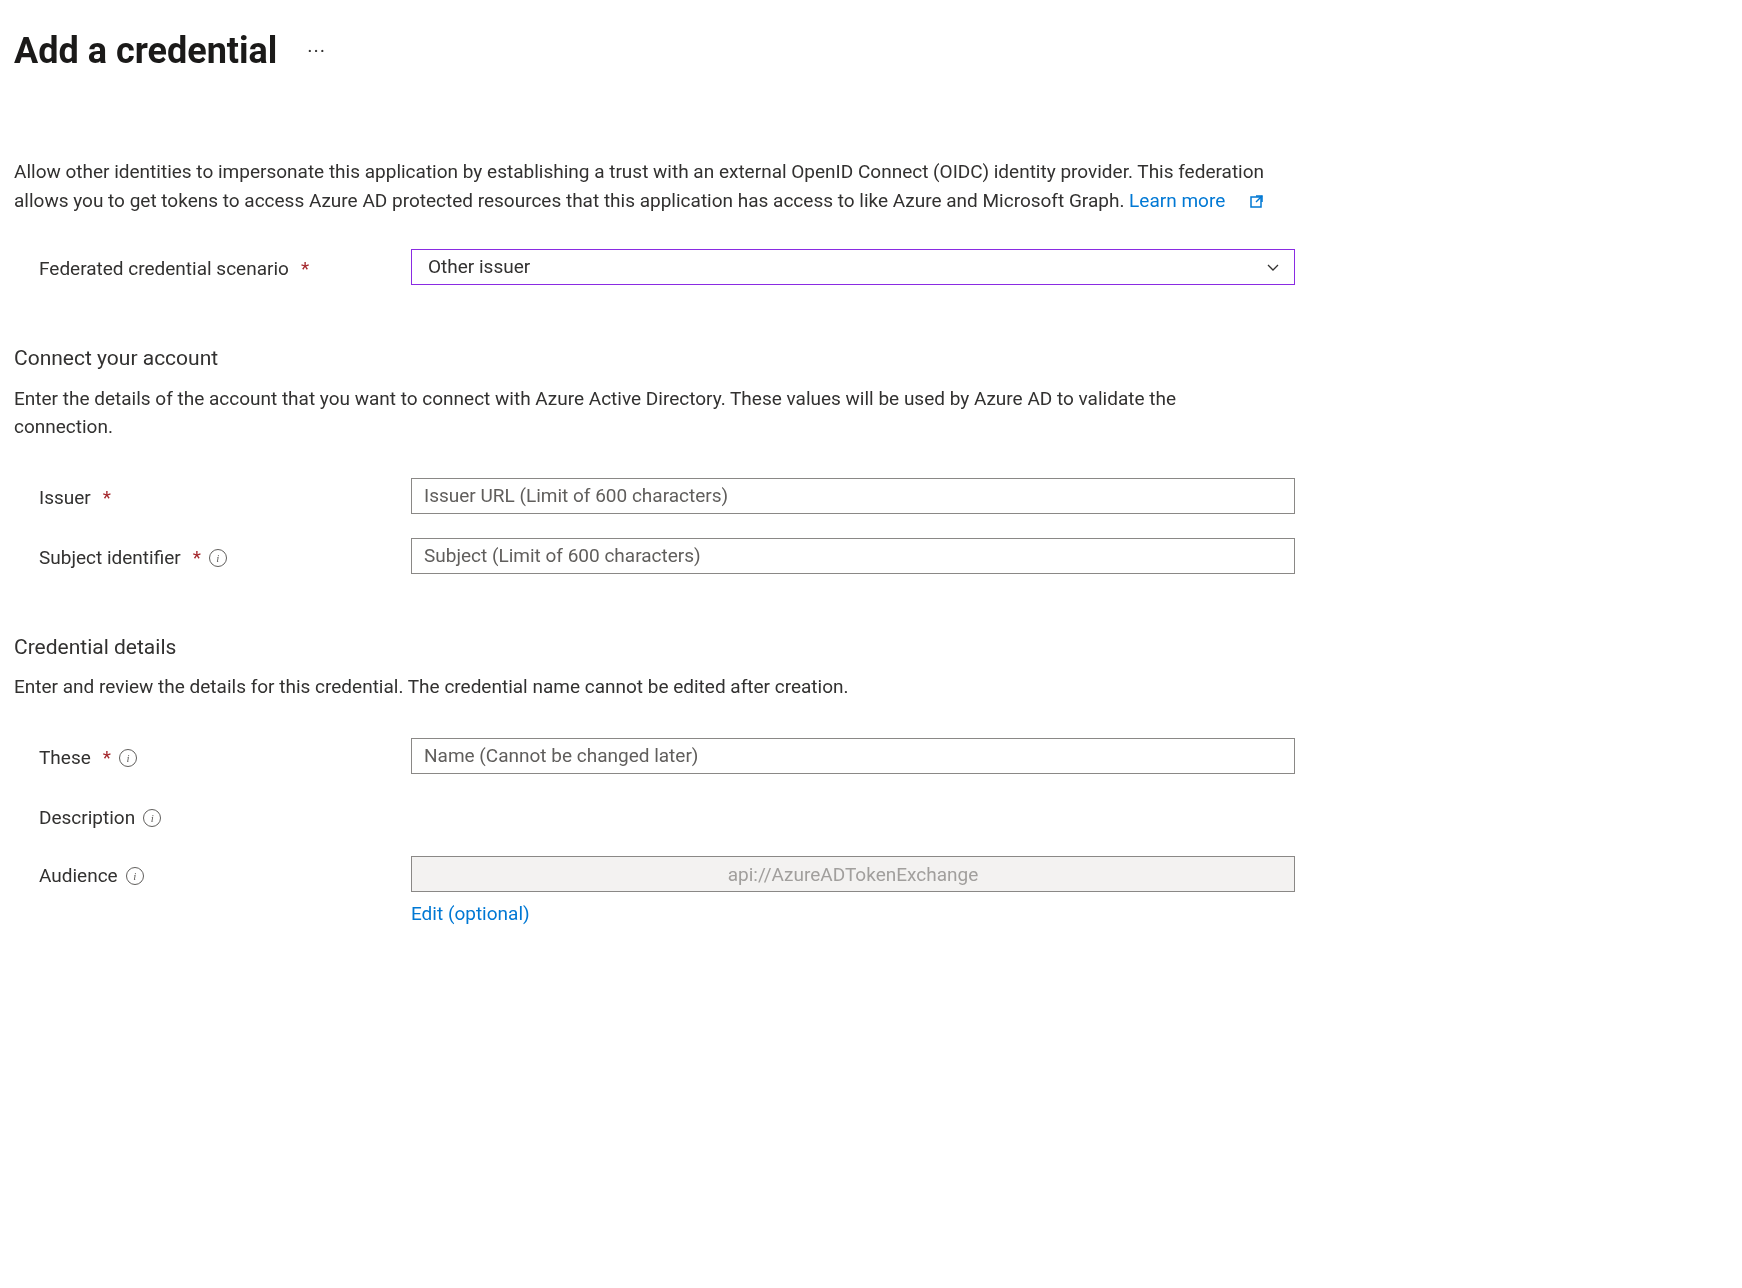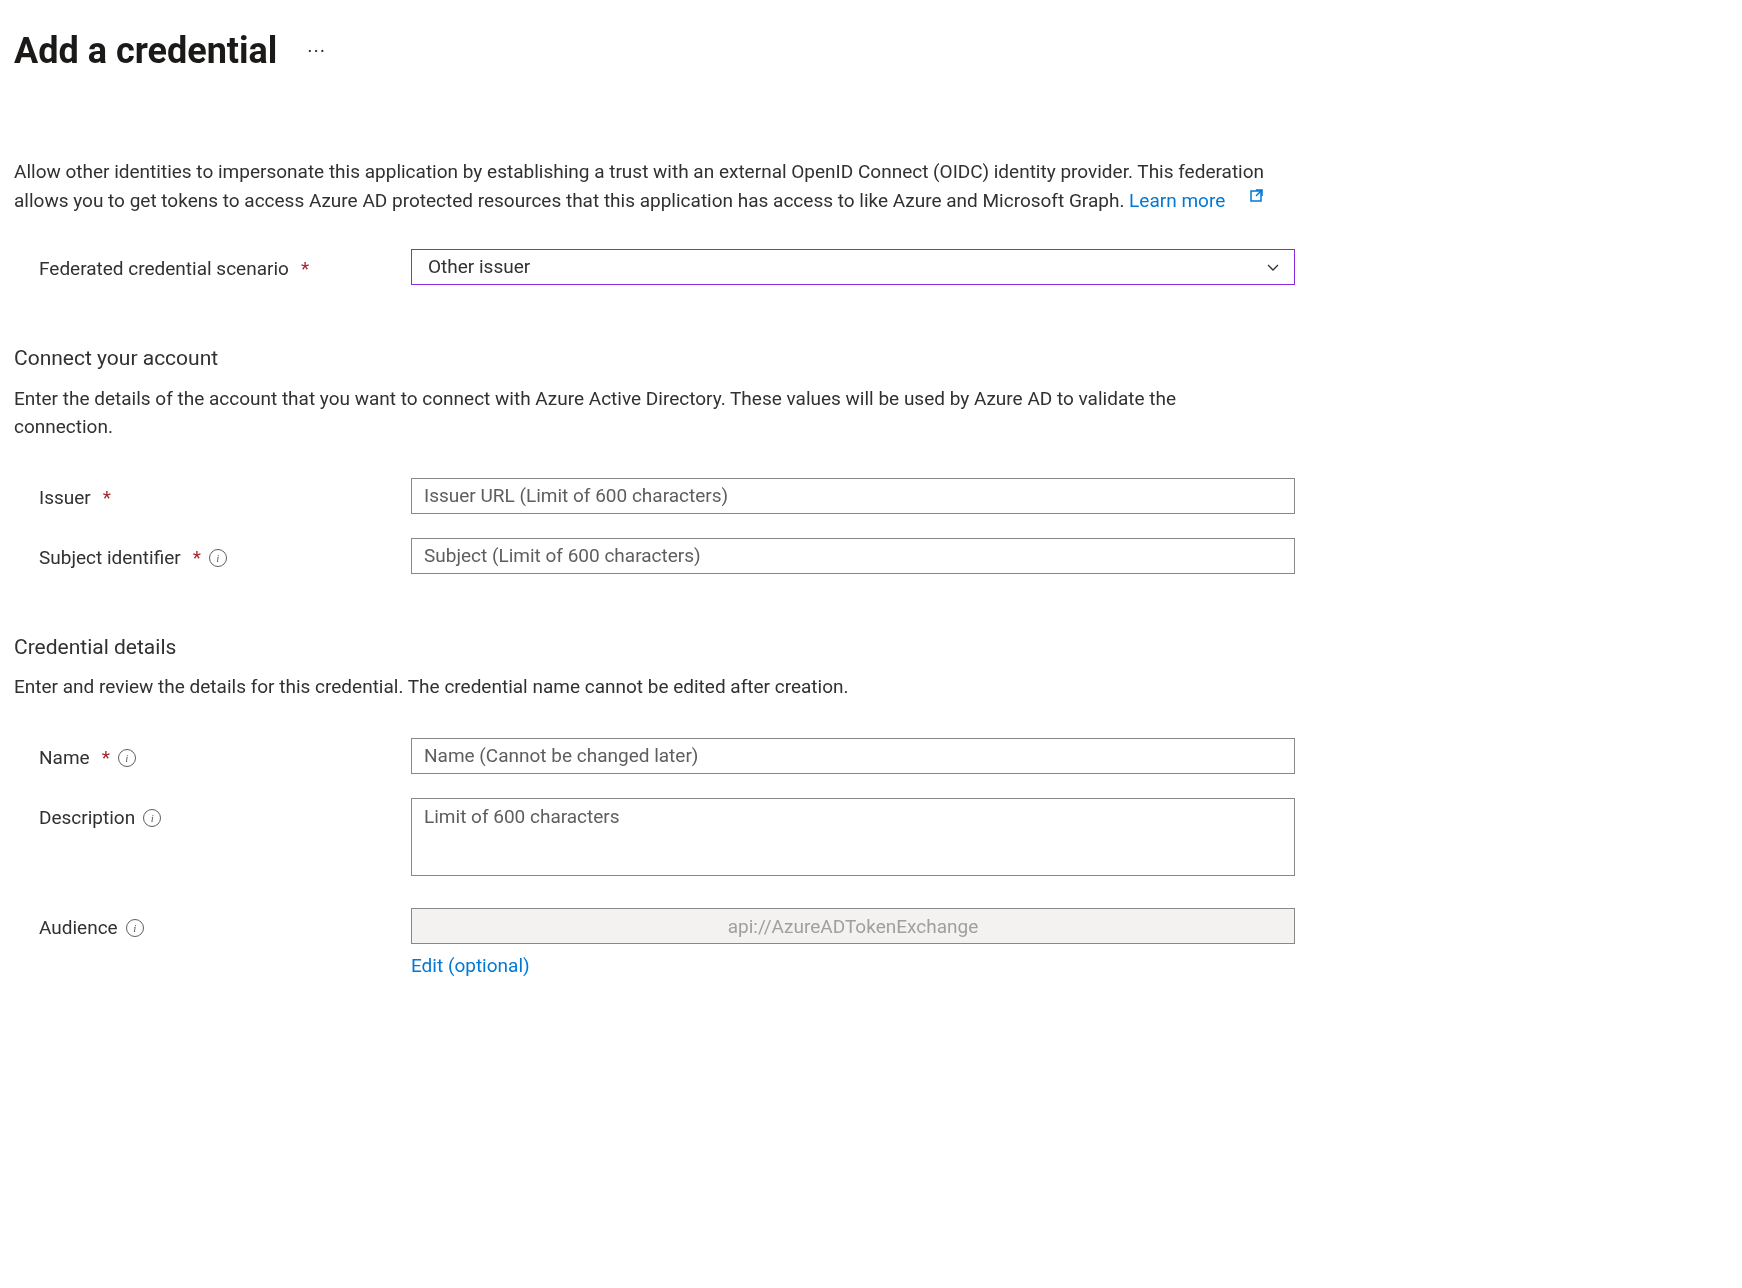--- a/index.html
+++ b/index.html
@@ -34,21 +34,21 @@
     }
     .intro {
       max-width: 1260px;
       color: #323130;
       margin-bottom: 34px;
     }
     .learn-link {
       color: #0078d4;
       text-decoration: none;
       display: inline-flex;
-      align-items: flex-start;
+      align-items: center;
       gap: 24px;
     }
     .external-icon {
       width: 16px;
       height: 16px;
       display: inline-block;
     }
     .form-row {
       display: flex;
       align-items: flex-start;
@@ -212,36 +212,33 @@
     </div>
   </div>
 </div>
 
 <div class="section">
   <div class="section-title">Credential details</div>
   <p class="section-desc">Enter and review the details for this credential. The credential name cannot be edited after creation.</p>
 
   <div class="form-row">
     <div class="label-col">
-      <span>Name</span>
+      <span>These</span>
       <span class="required">*</span>
       <span class="info-icon">i</span>
     </div>
     <div class="field-col">
       <input type="text" class="text-input" placeholder="Name (Cannot be changed later)" style="">
     </div>
   </div>
 
   <div class="form-row">
     <div class="label-col">
       <span>Description</span>
       <span class="info-icon">i</span>
-    </div>
-    <div class="field-col">
-      <textarea class="text-input" placeholder="Limit of 600 characters" style=""></textarea>
     </div>
   </div>
 
   <div class="form-row">
     <div class="label-col">
       <span>Audience</span>
       <span class="info-icon">i</span>
     </div>
     <div class="field-col">
       <input type="text" class="text-input" disabled="" value="api://AzureADTokenExchange" style="">

